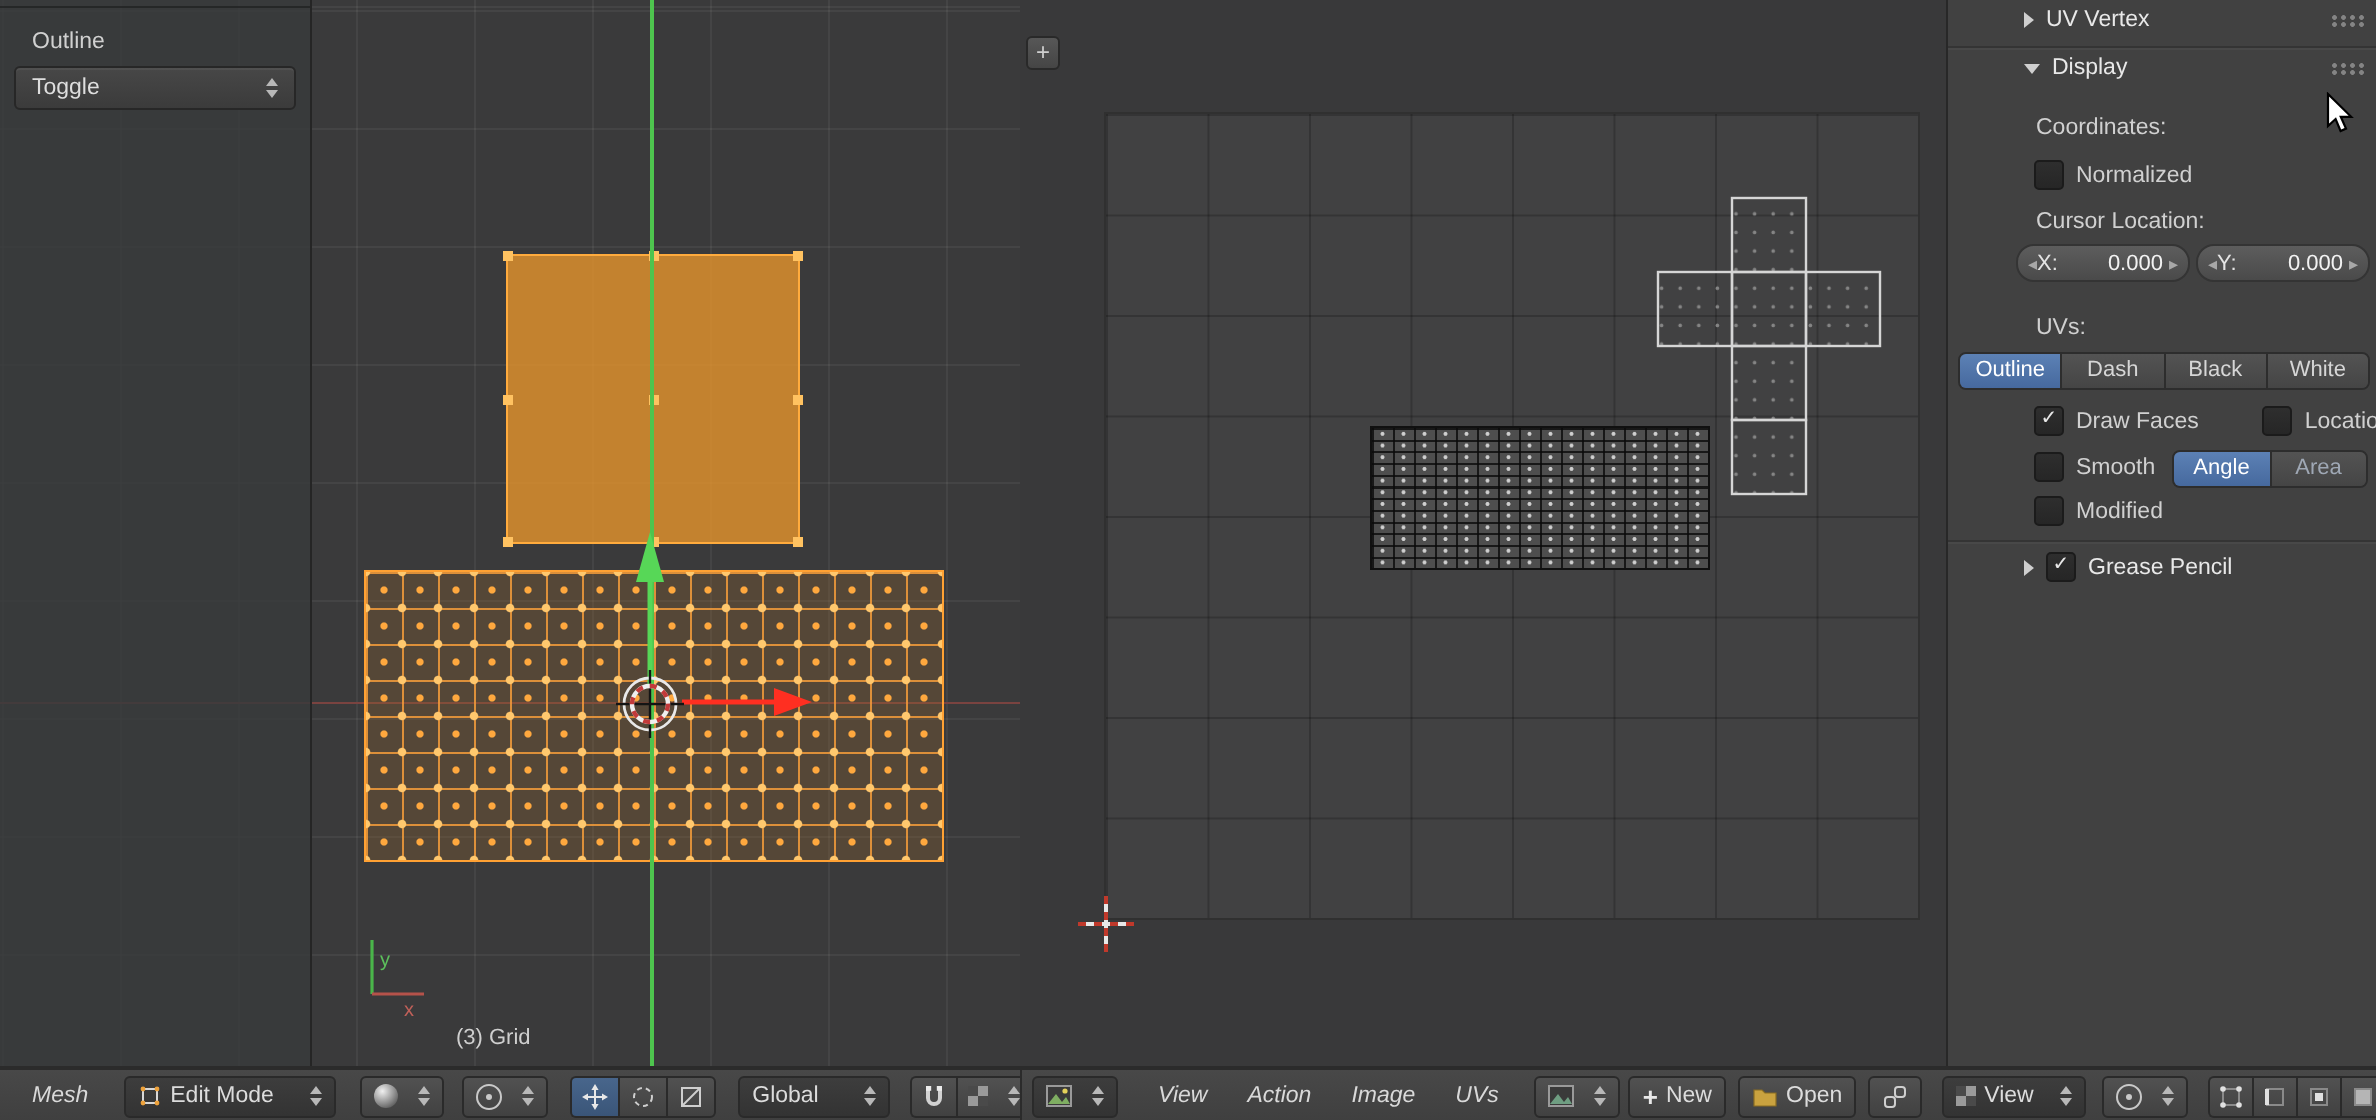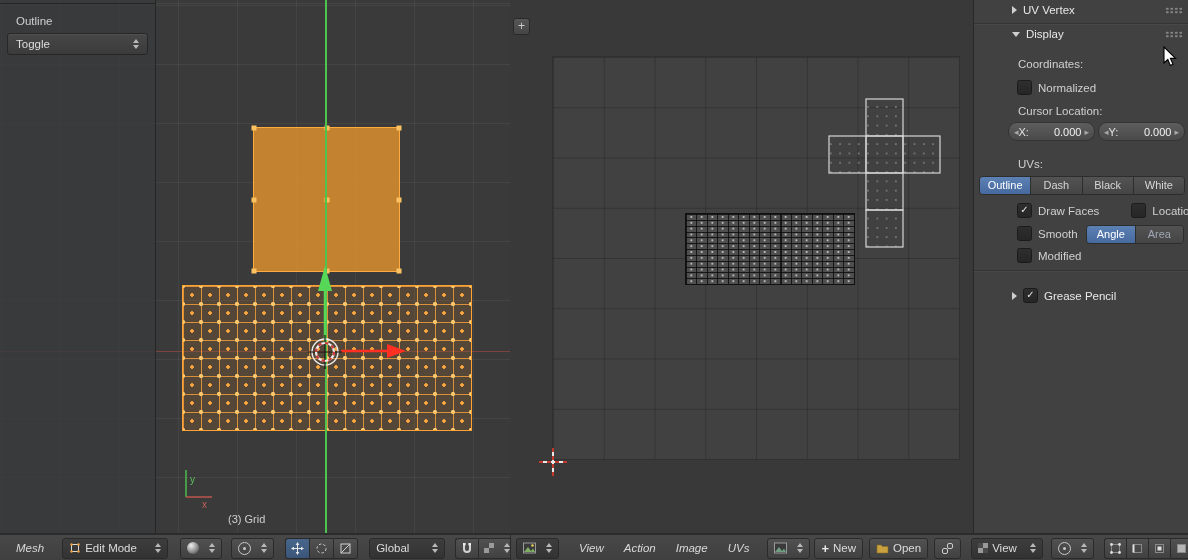--- a/index.html
+++ b/index.html
@@ -464,21 +464,21 @@
       <div class="seg-btn dim">Area</div>
     </div>
 
     <div class="prow" style="left:14px;top:248px">
       <span class="cb"></span>
       <span class="plabel">Modified</span>
     </div>
 
     <div class="psep" style="top:270px"></div>
 
-    <div class="prow" style="left:9px;top:288px;right:7px">
+    <div class="prow" style="left:9px;top:276px;right:7px">
       <span class="tri-right"></span>
       <span class="cb checked"></span>
       <span class="ptitle">Grease Pencil</span>
     </div>
   </div>
 
   <div id="mcursor">
     <svg width="18" height="24">
       <path d="M1,1 L1,17 L4.8,13.5 L7.3,19.5 L10,18.3 L7.4,12.4 L12.6,12.4 Z" fill="#ffffff" stroke="#000000" stroke-width="1.1"></path>
     </svg>

